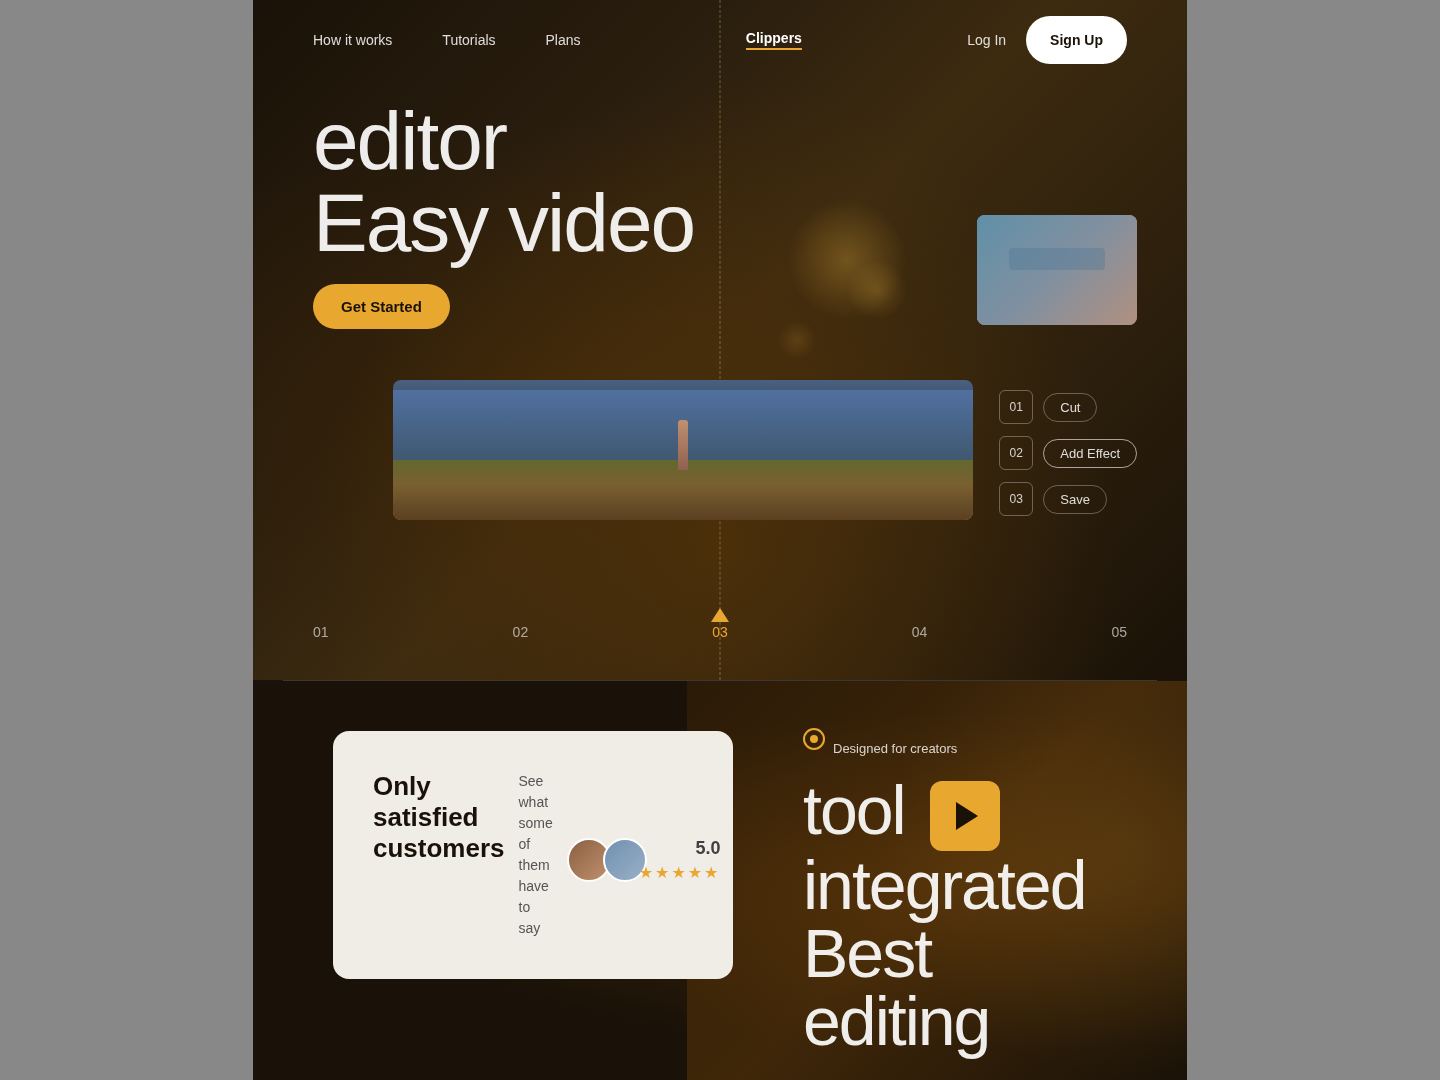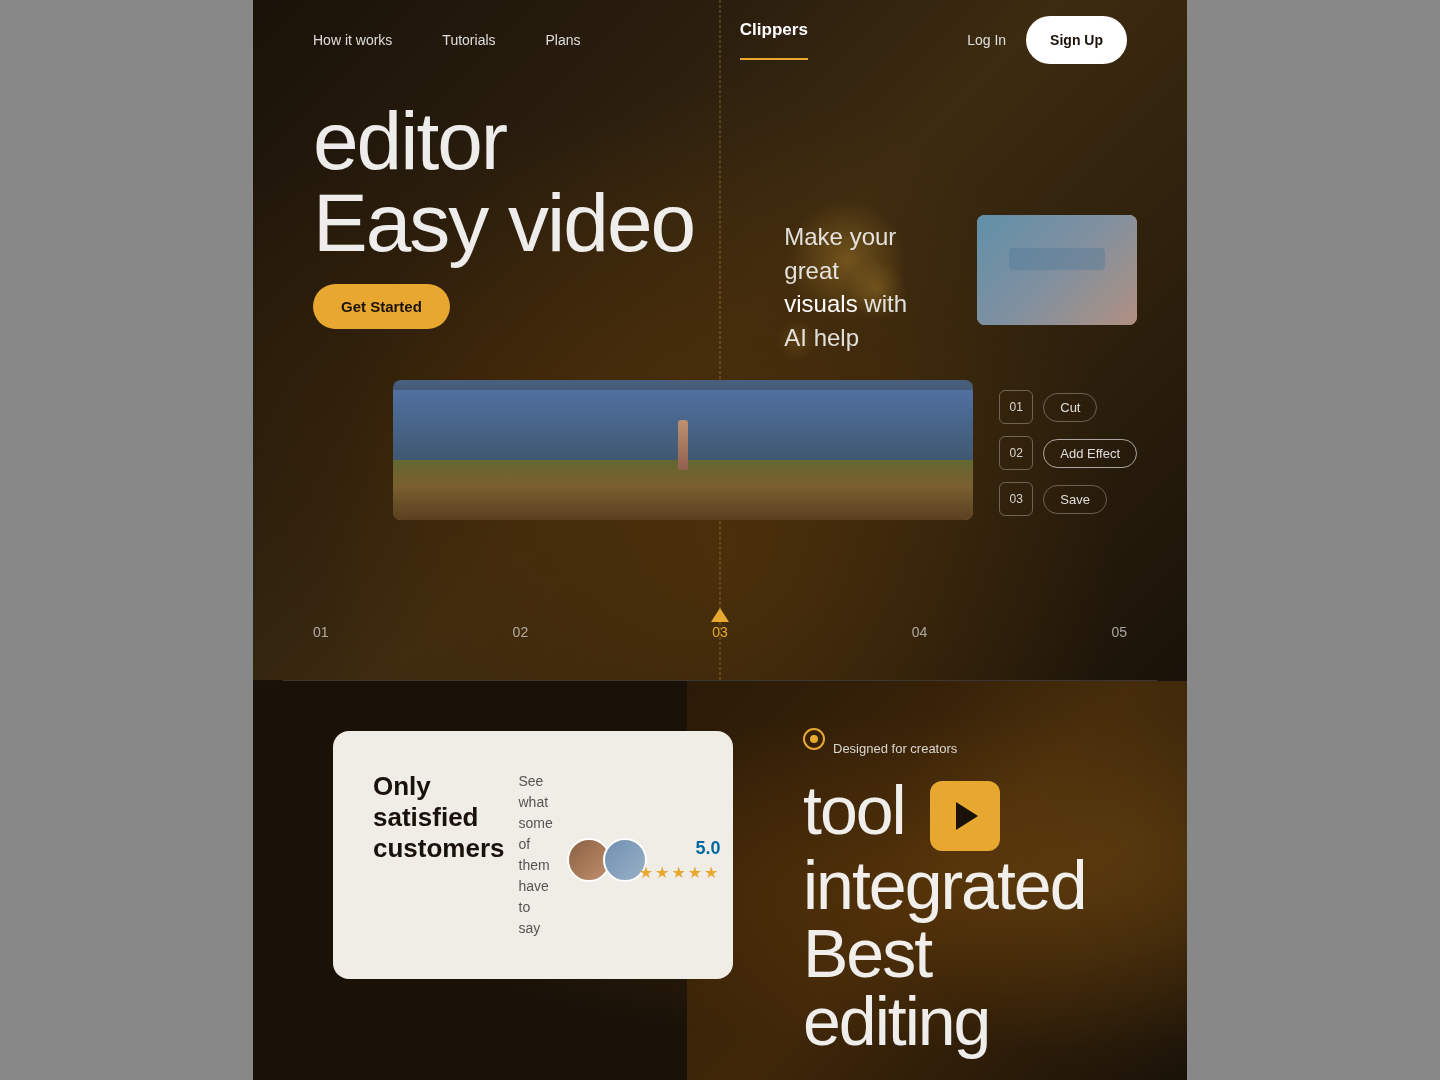--- a/index.html
+++ b/index.html
@@ -68,24 +68,24 @@
       cursor: pointer;
       text-decoration: none;
     }
     .nav-center {
       flex: 1;
       display: flex;
       justify-content: center;
     }
     .nav-brand {
       color: #fff;
-      font-size: 17px;
+      font-size: 14px;
       font-weight: 600;
       border-bottom: 2px solid #e8a830;
-      padding-bottom: 18px;
+      padding-bottom: 2px;
     }
     .nav-right {
       display: flex;
       align-items: center;
       gap: 20px;
     }
     .nav-login {
       color: rgba(255,255,255,0.85);
       font-size: 14px;
       cursor: pointer;
@@ -330,21 +330,21 @@
     }
     .rating-area {
       display: flex;
       flex-direction: column;
       align-items: flex-end;
       gap: 4px;
     }
     .rating-num {
       font-size: 18px;
       font-weight: 700;
-      color: #0369a1;
+      color: #404040;
     }
     .stars {
       color: #e8a830;
       font-size: 16px;
       letter-spacing: 2px;
     }
 
     
     .bottom-right {
       position: absolute;
@@ -463,29 +463,20 @@
     <div class="video-strip">
       <div class="video-strip-inner">
 
         <div style="position:absolute;bottom:0;left:0;right:0;height:70px;background:linear-gradient(180deg,#5a6a30 0%,#7a6030 50%,#5a4020 100%);border-radius:0 0 8px 8px;"></div>
         <div style="position:absolute;top:10px;left:0;right:0;height:50%;background:linear-gradient(180deg,#5070a0 0%,#405870 100%);"></div>
 
         <div style="position:absolute;bottom:50px;left:50%;transform:translateX(-50%);width:10px;height:50px;background:linear-gradient(180deg,#c09070 0%,#906050 100%);border-radius:3px 3px 0 0;z-index:2;"></div>
       </div>
     </div>
 
-    <div class="hero-right-text">
-      <p>
-        <span>Make your</span><br>
-        <span>great</span><br>
-        <span class="highlight">visuals</span>
-        <span> </span><span>with</span><br>
-        <span>AI help</span>
-      </p>
-    </div>
 
     <div class="thumbnail-card">
       <div class="thumbnail-inner">
         <div class="thumbnail-face"></div>
 
         <div style="position:absolute;top:30%;left:20%;width:60%;height:20%;background:rgba(80,120,150,0.4);border-radius:4px;"></div>
       </div>
     </div>
 
     <div class="steps-panel">

